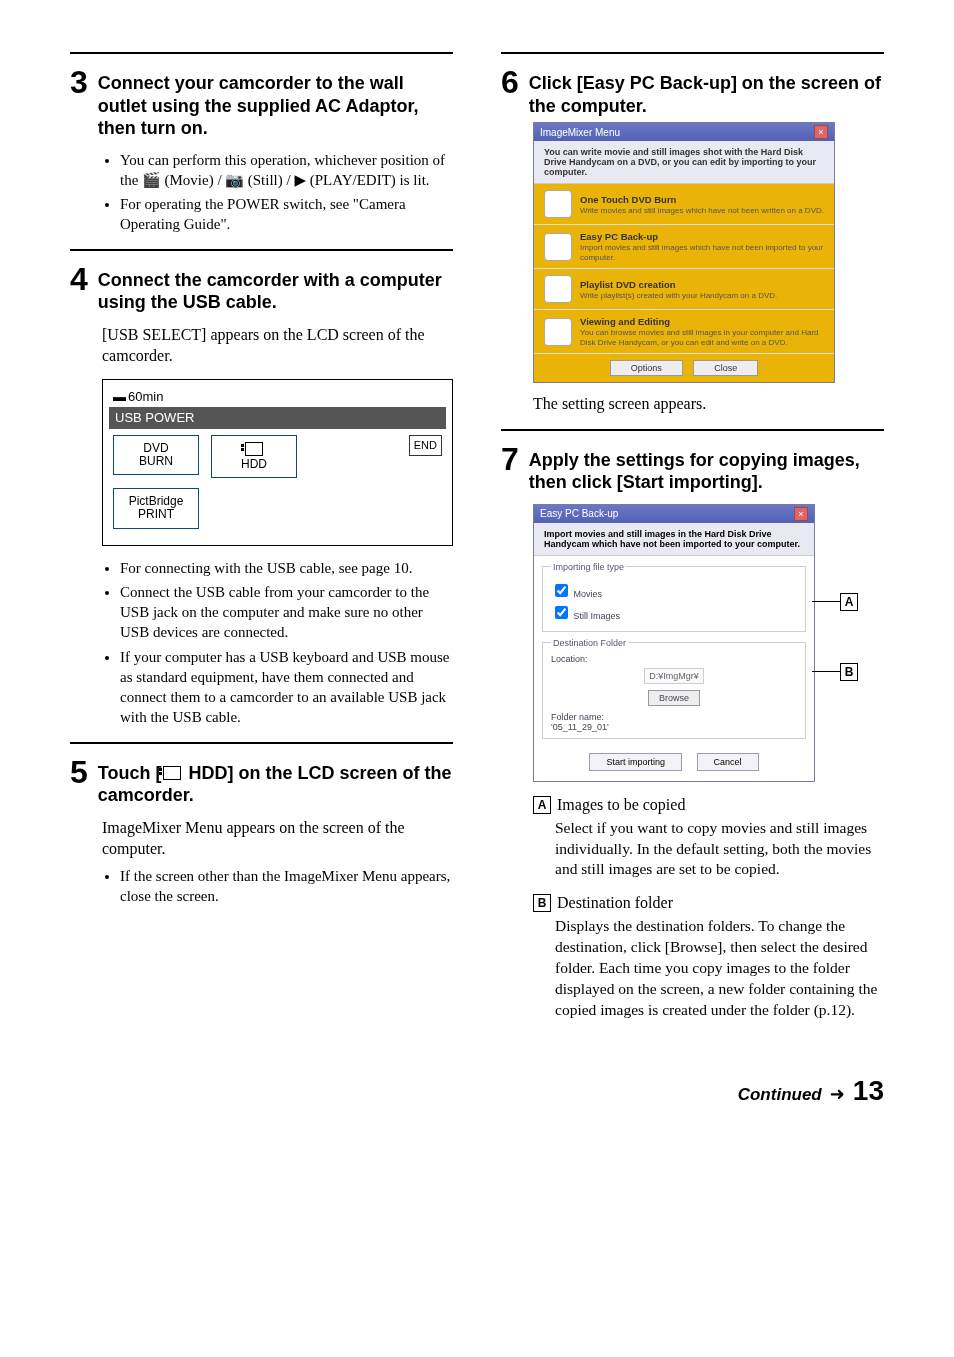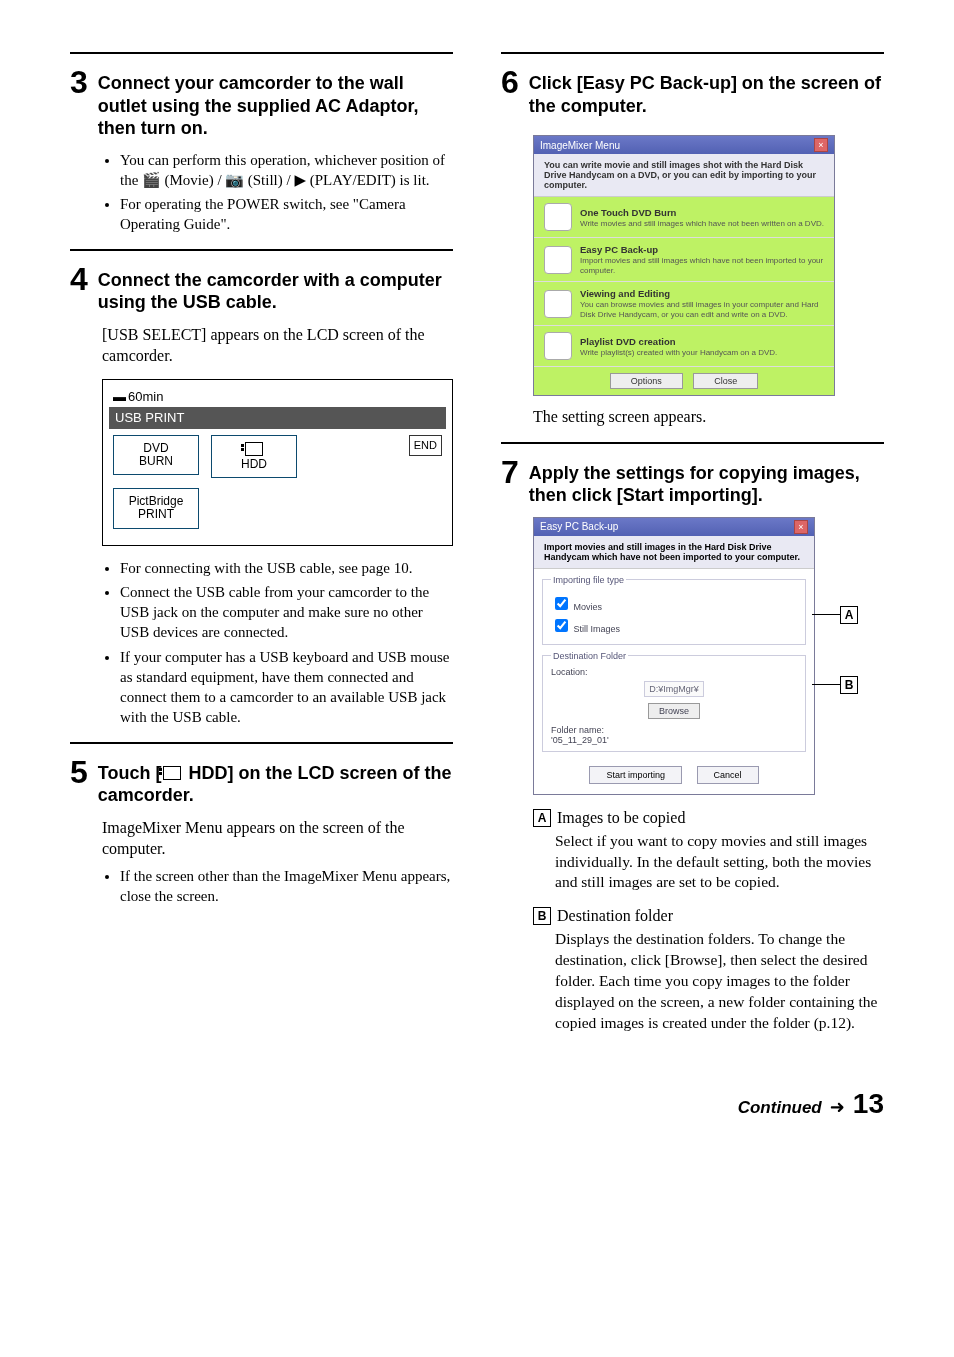--- a/index.html
+++ b/index.html
@@ -115,23 +115,23 @@
     left: -5px; top: 1px;
     width: 3px; height: 3px; background:#000;
     box-shadow: 0 4px 0 #000;
   }
   
   .win {
     border: 1px solid #7a7a99;
     font-family: Arial, sans-serif;
     font-size: 9px;
     color: #333;
-    margin: 18px 0 10px 32px;
+    margin: 5px 0 10px 32px;
     width: 300px;
-    background: #bef264;
+    background: #eab308;
   }
   .win-title {
     background: linear-gradient(#6b78c7,#5261b3);
     color: #fff;
     font-size: 10px;
     padding: 2px 6px;
     display: flex;
     justify-content: space-between;
     align-items: center;
   }
@@ -237,21 +237,21 @@
     <div class="step">
       <div class="step-row">
         <div class="step-num">4</div>
         <div class="step-title">Connect the camcorder with a computer using the USB cable.</div>
       </div>
       <div class="step-body">
         <div>[USB SELECT] appears on the LCD screen of the camcorder.</div>
 
         <div class="lcd">
           <span class="battery">60min</span>
-          <div class="title-bar">USB PRINT</div>
+          <div class="title-bar">USB POWER</div>
           <div class="lcd-grid">
             <div class="lcd-btn" style="white-space:pre-line">DVD
 BURN</div>
             <div class="lcd-btn">
               <span class="icon-hdd"></span><br>
               <span>HDD</span>
             </div>
             <div class="lcd-end">END</div>
           </div>
           <div class="lcd-grid row2">
@@ -304,25 +304,25 @@
         <div class="menu-row">
           <div class="menu-icon"></div>
           <div class="menu-text"><strong>One Touch DVD Burn</strong><span>Write movies and still images which have not been written on a DVD.</span></div>
         </div>
         <div class="menu-row">
           <div class="menu-icon"></div>
           <div class="menu-text"><strong>Easy PC Back-up</strong><span>Import movies and still images which have not been imported to your computer.</span></div>
         </div>
         <div class="menu-row">
           <div class="menu-icon"></div>
-          <div class="menu-text"><strong>Viewing and Editing</strong><span>You can browse movies and still images in your computer and Hard Disk Drive Handycam, or you can edit and write on a DVD.</span></div>
+          <div class="menu-text"><strong>Playlist DVD creation</strong><span>Write playlist(s) created with your Handycam on a DVD.</span></div>
         </div>
         <div class="menu-row">
           <div class="menu-icon"></div>
-          <div class="menu-text"><strong>Playlist DVD creation</strong><span>Write playlist(s) created with your Handycam on a DVD.</span></div>
+          <div class="menu-text"><strong>Viewing and Editing</strong><span>You can browse movies and still images in your computer and Hard Disk Drive Handycam, or you can edit and write on a DVD.</span></div>
         </div>
         <div class="win-btns">
           <span class="win-btn">Options</span>
           <span class="win-btn">Close</span>
         </div>
       </div>
 
       <div class="step-body">The setting screen appears.</div>
     </div>
 

